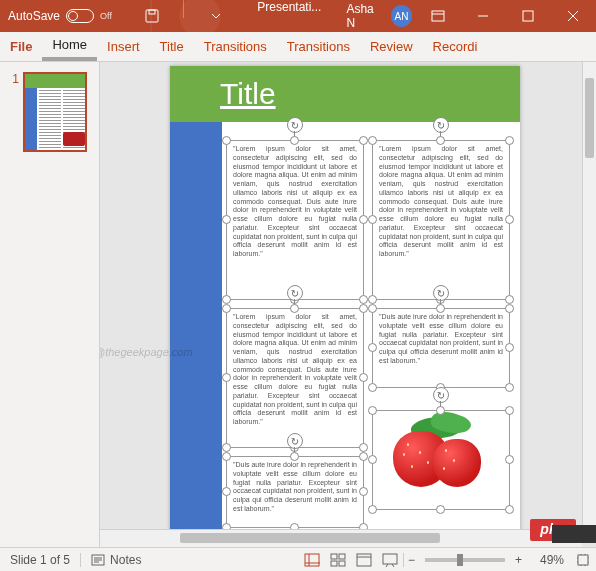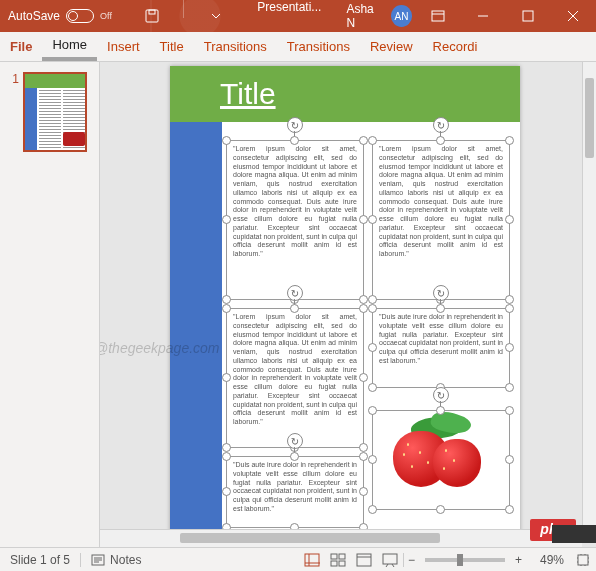--- a/index.html
+++ b/index.html
@@ -63,21 +63,21 @@
 .rot-line { position:absolute; top:-10px; left:calc(50% - 1px); width:1px; height:8px; background:#8a8a8a;}
 
 .strawb { width:100%; height:100%; position:relative; background:#fff; }
 .leaf { position:absolute; top:6px; left:38px; width:50px; height:22px; background:#3a9b3a; border-radius: 40% 60% 30% 50%; transform:rotate(-10deg); }
 .leaf2 { position:absolute; top:2px; left:58px; width:40px; height:20px; background:#4eb14e; border-radius: 50% 40% 60% 30%; transform:rotate(15deg); }
 .berry { position:absolute; background: radial-gradient(circle at 35% 30%, #ff5a5a, #c81818 70%); border-radius: 50% 50% 55% 55%; }
 .b1{ top:20px; left:20px; width:56px; height:56px; }
 .b2{ top:28px; left:60px; width:48px; height:48px; }
 .seed { position:absolute; width:2px; height:3px; background:#ffe08a; border-radius:50%; }
 
-.watermark { position:absolute; top:278px; left:-6px; font-size:14px; color:rgba(0,0,0,0.2); font-style:italic; pointer-events:none; }
+.watermark { position:absolute; top:284px; left:-6px; font-size:11px; color:rgba(0,0,0,0.2); font-style:italic; pointer-events:none; }
 
 
 .php-badge { position:absolute; right:20px; bottom:30px; background:#d63636; color:#fff; font-style:italic; font-weight:bold; font-size:14px; padding:2px 10px 4px; border-radius:2px; }
 .php-bar { position:absolute; right:0; bottom:28px; width:44px; height:18px; background:#333; }
 
 
 .status { position:absolute; left:0; right:0; bottom:0; height:24px; background:#f3f2f1; border-top:1px solid #d0d0d0; display:flex; align-items:center; font-size:12px; color:#555; }
 .status .seg { padding:0 10px; display:flex; align-items:center; gap:5px; height:100%; }
 .status .vsep { width:1px; height:14px; background:#ccc; }
 .status .spacer { flex:1; }

